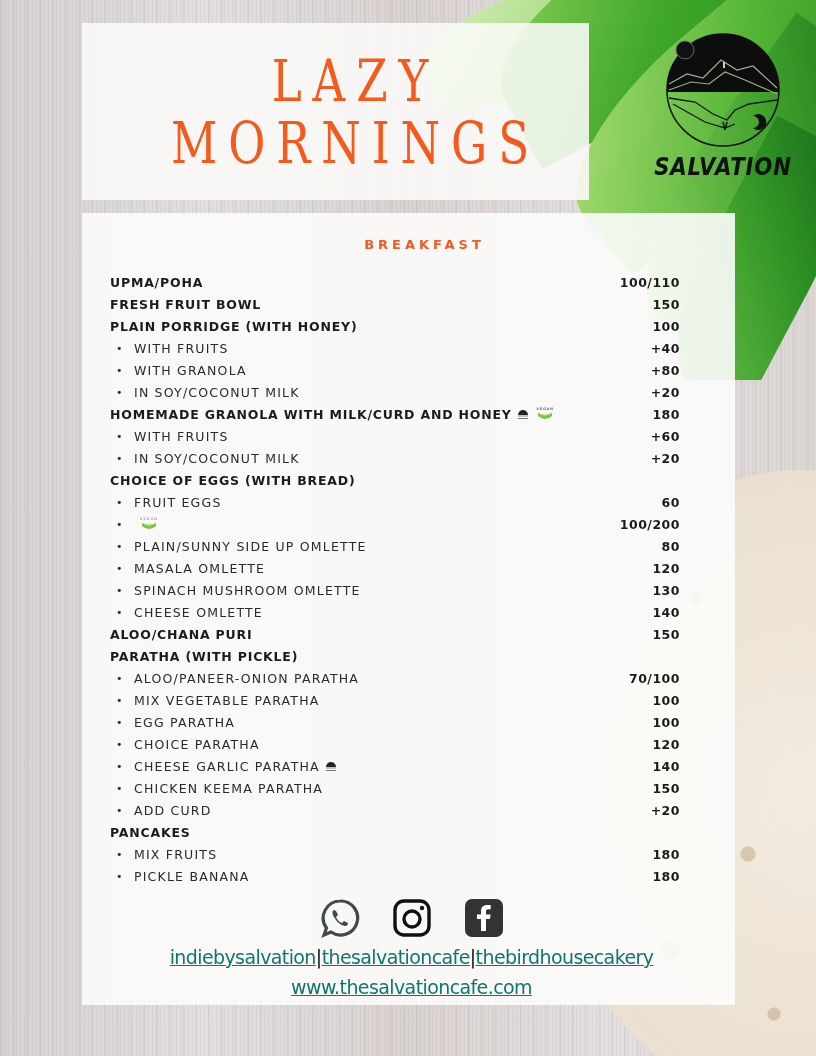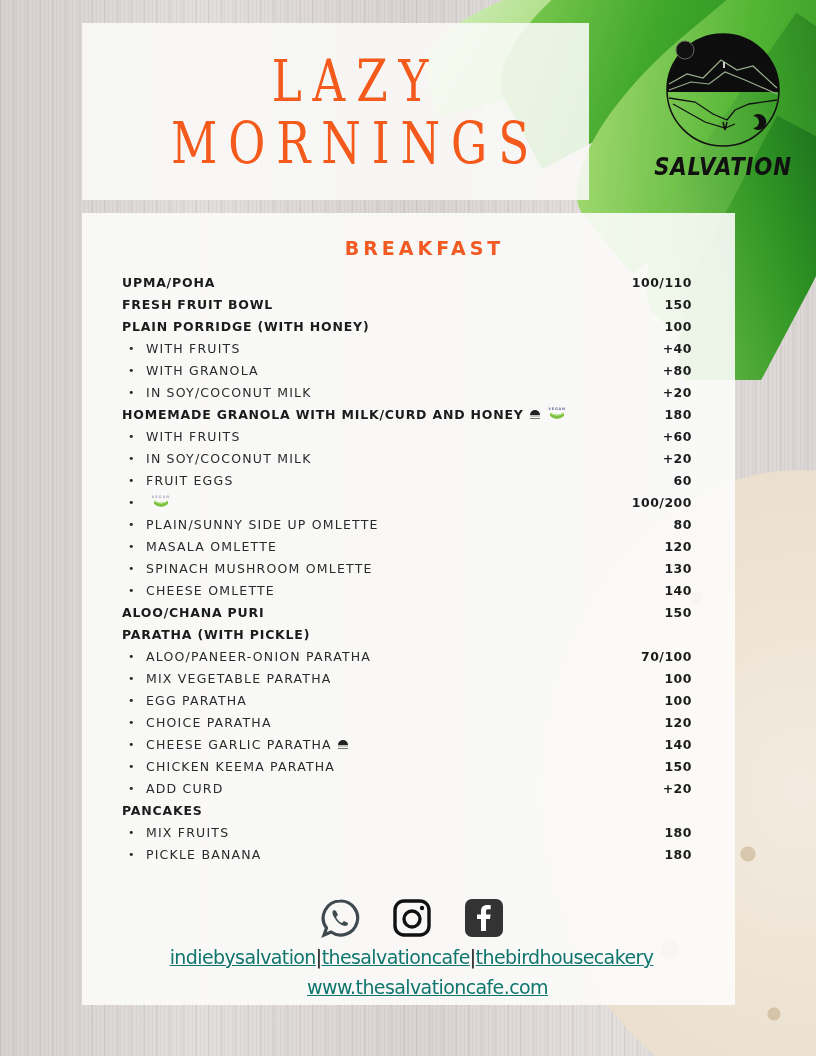--- a/index.html
+++ b/index.html
@@ -66,25 +66,25 @@
     }
     
     .menu-panel {
       position: absolute; left: 82px; top: 213px; width: 653px; height: 792px;
       background: rgba(252,252,251,0.9);
     }
     .section-title {
       position: absolute; left: 0; top: 24px; width: 100%;
       text-align: center; color: #f15a22;
       font-family: "DejaVu Sans", sans-serif; font-weight: bold;
-      font-size: 19px; letter-spacing: 4px;
+      font-size: 13px; letter-spacing: 4px;
       padding-left: 32px;
     }
     .menu-list {
-      position: absolute; left: 40px; top: 58px; width: 570px;
+      position: absolute; left: 28px; top: 58px; width: 570px;
     }
     .row {
       display: flex; justify-content: space-between; align-items: center;
       height: 22px;
       font-size: 12.5px; color: #1b1b1b;
     }
     .row .name { display: flex; align-items: center; letter-spacing: 0.8px; }
     .row.main .name { font-weight: bold; }
     .row.sub .name { padding-left: 6px; font-weight: normal; letter-spacing: 1.2px; color: #2a2a2a; }
     .bullet { display: inline-block; width: 18px; font-size: 11px; }
@@ -102,21 +102,21 @@
     }
     .social-icon { width: 42px; height: 42px; }
     .handles {
       position: absolute; left: 0; top: 733px; width: 100%;
       text-align: center; padding-left: 6px;
       font-family: "DejaVu Sans", sans-serif; font-size: 19px; color: #111;
       letter-spacing: -0.6px;
     }
     .handles a, .website a { color: #0f766e; text-decoration: underline; }
     .website {
-      position: absolute; left: 16px; top: 763px; width: 100%;
+      position: absolute; left: 0; top: 763px; width: 100%;
       text-align: center; padding-left: 6px;
       font-family: "DejaVu Sans", sans-serif; font-size: 19px; color: #111;
       letter-spacing: -0.6px;
     }
   </style>
 </head>
 <body>
 
 <div class="leaves">
   <div class="leaf l5"></div>
@@ -221,20 +221,26 @@
         </span>
         <span class="price">+60</span>
       </div>
       <div class="row sub">
         <span class="name">
           <span class="bullet">•</span>
           <span>IN SOY/COCONUT MILK</span>
         </span>
         <span class="price">+20</span>
       </div>
+      <div class="row main">
+        <span class="name">
+          <span>CHOICE OF EGGS (WITH BREAD)</span>
+        </span>
+        <span class="price"></span>
+      </div>
       <div class="row sub">
         <span class="name">
           <span class="bullet">•</span>
           <span>FRUIT EGGS</span>
         </span>
         <span class="price">60</span>
       </div>
       <div class="row sub">
         <span class="name">
           <span class="bullet">•</span>

